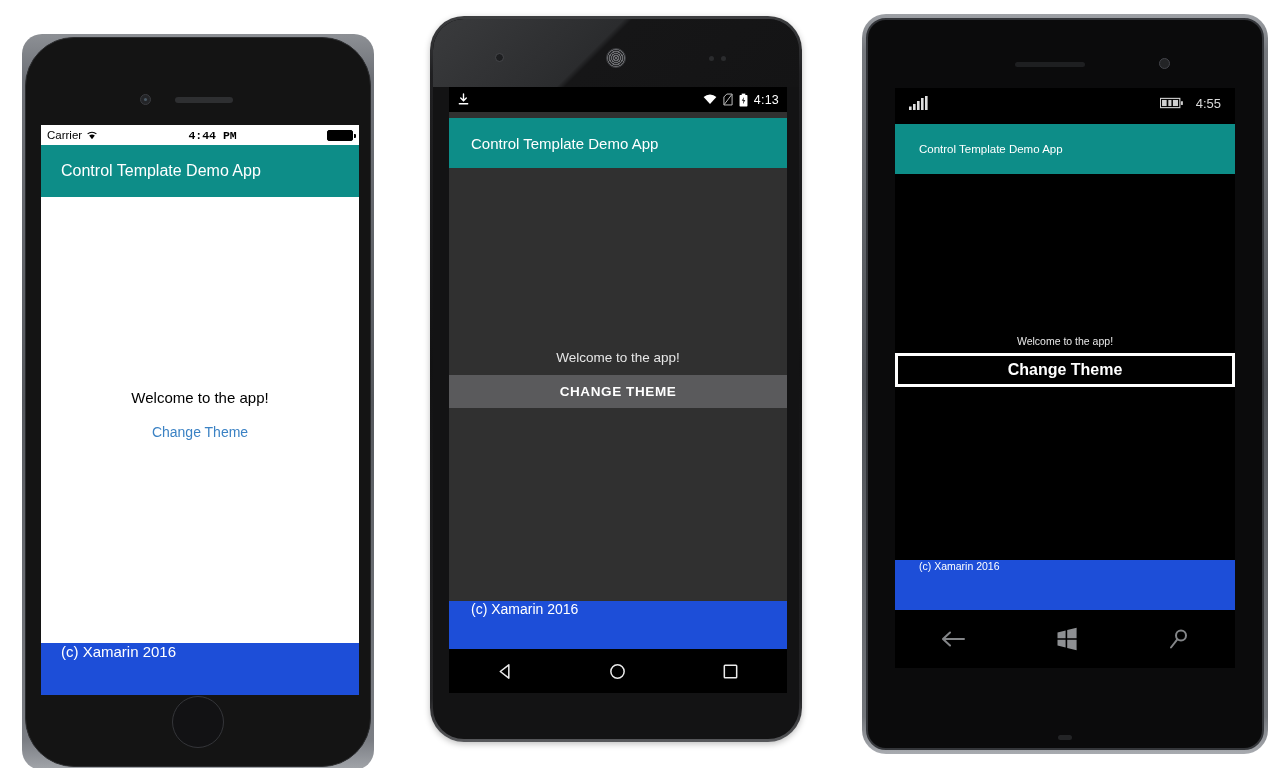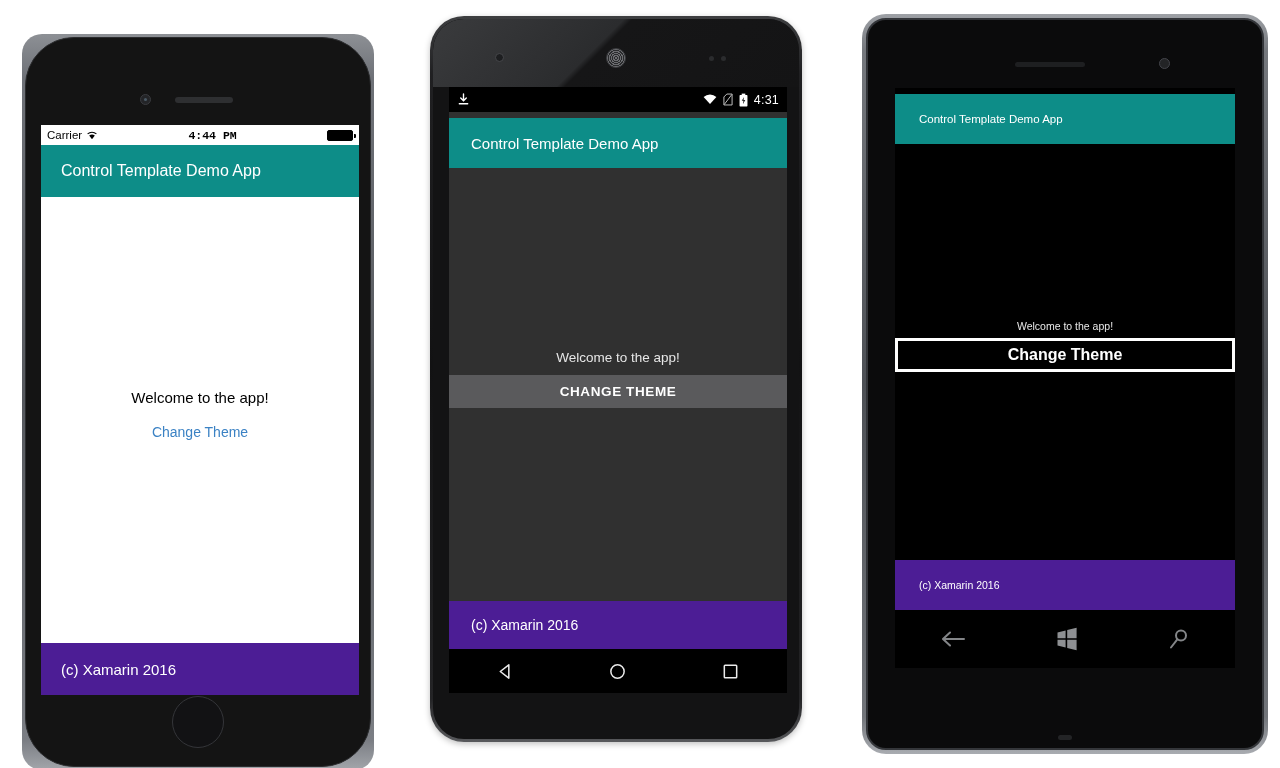--- a/index.html
+++ b/index.html
@@ -142,24 +142,24 @@
 
   
   .app-header {
     background: #0d8d88;
     color: #ffffff;
     display: flex;
     align-items: center;
     flex: 0 0 auto;
   }
   .app-footer {
-    background: #4c1d95;
+    background: #1d4ed8;
     color: #ffffff;
     display: flex;
-    align-items: center;
+    align-items: flex-start;
     flex: 0 0 auto;
     margin-top: 12px;
   }
   .app-body {
     flex: 1 1 auto;
     display: flex;
     flex-direction: column;
     justify-content: center;
     align-items: center;
     min-height: 0;
@@ -485,21 +485,21 @@
                 <path d="M1.3 12.6 L9.8 1.4" stroke="#bdbdbd" stroke-width="1.1"></path>
               </svg>
             </span>
             <span>
               <svg class="icon-svg" width="9" height="14" viewBox="0 0 10 15">
                 <rect x="3" y="0.4" width="4" height="1.6" fill="#fff"></rect>
                 <rect x="0.6" y="2" width="8.8" height="12.6" fill="#fff" rx="0.8"></rect>
                 <path d="M5.6 4.2 L3 8.4 h1.9 L4.3 12.2 L7 7.6 H5.1 Z" fill="#222"></path>
               </svg>
             </span>
-            <span class="and-clock">4:31</span>
+            <span class="and-clock">4:13</span>
           </span>
         </div>
 
         <div id="android-gap"></div>
 
         <div class="app-header" id="android-header">
           <span>Control Template Demo App</span>
         </div>
 
         <div class="app-body">
@@ -542,20 +542,43 @@
       <span class="win-side-btn" id="win-btn-1"></span>
       <span class="win-side-btn" id="win-btn-2"></span>
       <span class="win-side-btn" id="win-btn-3"></span>
       <span class="win-side-btn" id="win-btn-4"></span>
       <span class="win-side-btn" id="win-btn-5"></span>
       <span class="win-side-btn" id="win-btn-6"></span>
       <span id="win-btn-left"></span>
 
       <div id="winphone-screen">
 
+        <div id="winphone-statusbar">
+          <span class="left">
+            <svg class="icon-svg" width="20" height="14" viewBox="0 0 20 14">
+              <rect x="0" y="10.5" width="2.6" height="3.5" fill="#e0e0e0"></rect>
+              <rect x="4" y="8" width="2.6" height="6" fill="#e0e0e0"></rect>
+              <rect x="8" y="5" width="2.6" height="9" fill="#e0e0e0"></rect>
+              <rect x="12" y="2" width="2.6" height="12" fill="#e0e0e0"></rect>
+              <rect x="16" y="0" width="2.6" height="14" fill="#e0e0e0"></rect>
+            </svg>
+          </span>
+          <span class="right">
+            <span>
+              <svg class="icon-svg" width="24" height="12" viewBox="0 0 26 13">
+                <rect x="0.5" y="1.5" width="21" height="10" fill="none" stroke="#cfcfcf" stroke-width="1.2"></rect>
+                <rect x="2.2" y="3.2" width="5" height="6.6" fill="#cfcfcf"></rect>
+                <rect x="9" y="3.2" width="3.4" height="6.6" fill="#cfcfcf"></rect>
+                <rect x="14" y="3.2" width="5.5" height="6.6" fill="#cfcfcf"></rect>
+                <rect x="22.6" y="4.6" width="2.2" height="4" fill="#cfcfcf"></rect>
+              </svg>
+            </span>
+            <span>4:55</span>
+          </span>
+        </div>
 
         <div id="winphone-gap"></div>
 
         <div class="app-header" id="win-header">
           <span>Control Template Demo App</span>
         </div>
 
         <div class="app-body">
           <div id="win-welcome">Welcome to the app!</div>
           <button id="win-change-theme">Change Theme</button>

